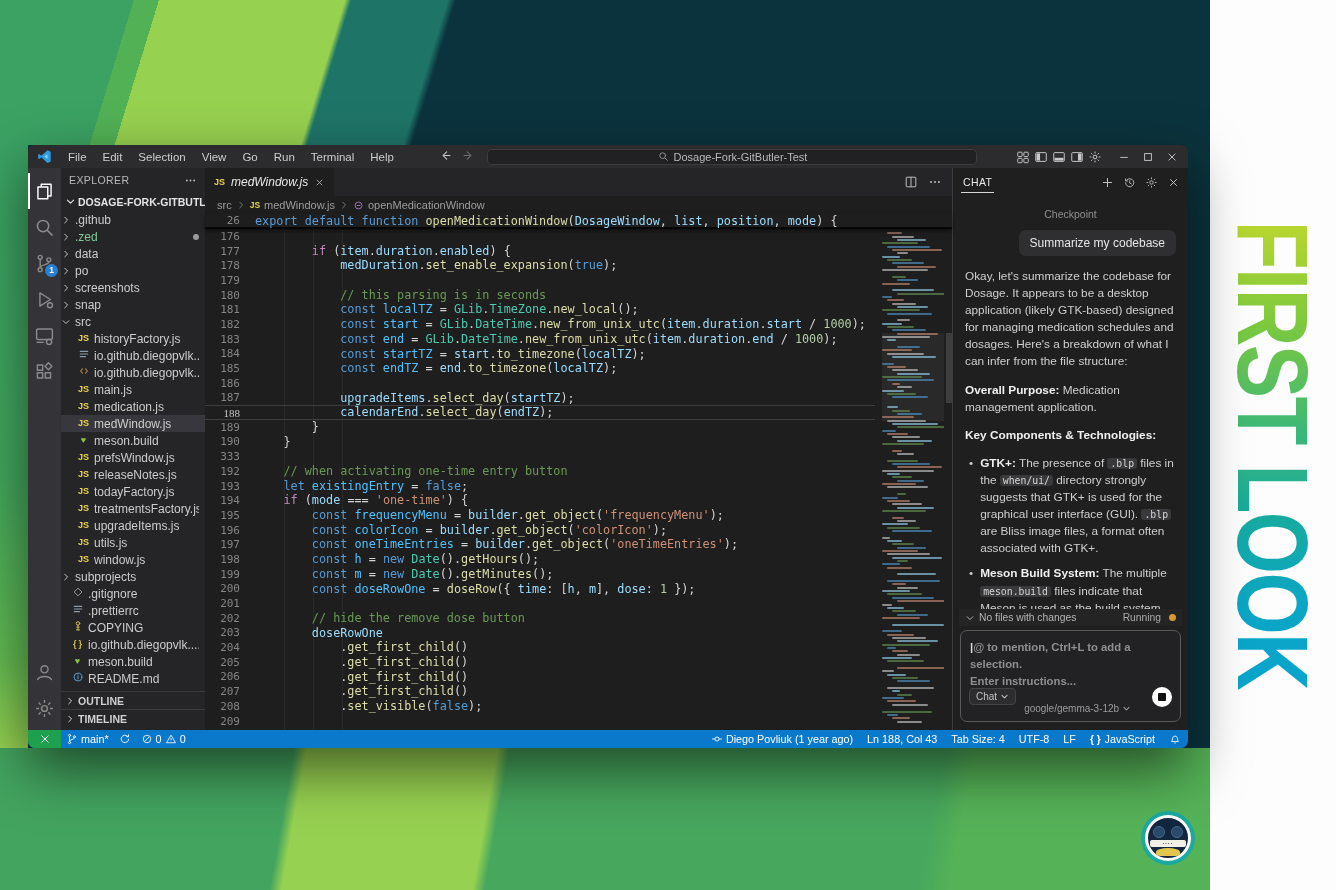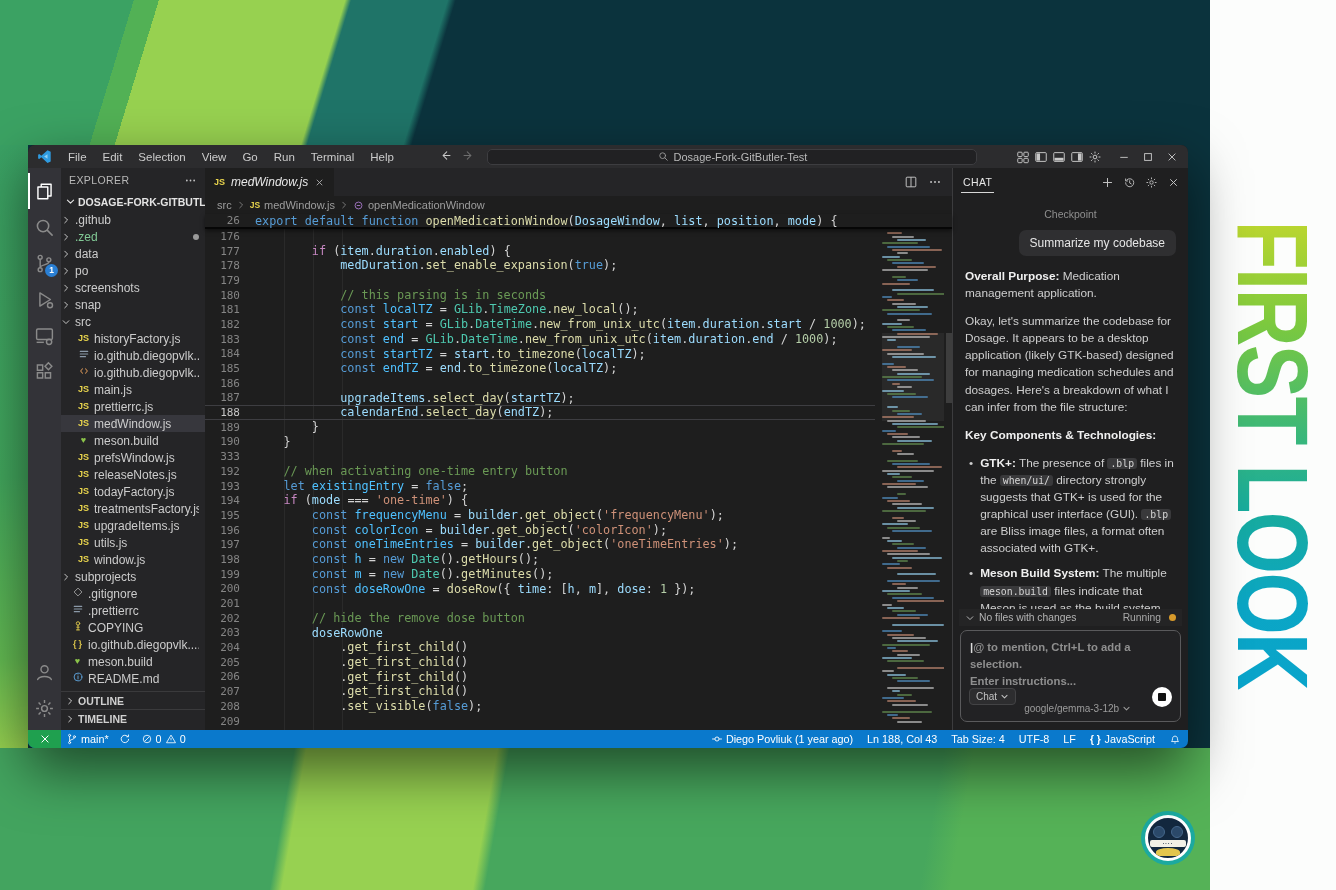--- a/index.html
+++ b/index.html
@@ -108,21 +108,21 @@
 
   
   .code-font { font-family:"DejaVu Sans Mono", monospace; font-size:11.8px; }
   .sticky { height:15px; display:flex; border-bottom:2px solid #060606; box-shadow:0 2px 4px rgba(0,0,0,.5); flex:0 0 auto;
     position:relative; z-index:3; background:#1e1e1e; }
   .code-area { flex:1; position:relative; overflow:hidden; }
   .code-lines { position:absolute; left:0; top:0; right:77px; }
   .code-row { height:14.7px; display:flex; align-items:center; }
   .code-row .gut, .sticky .gut { width:50px; flex:0 0 auto; text-align:right; padding-right:15px; color:#858585; font-size:11px; }
   .code-row.current { box-shadow:inset 0 1px 0 #3e3e42, inset 0 -1px 0 #3e3e42; }
-  .code-row.current .gut { color:#c6c6c6; }
+  .code-row.current .gut { color:#c6c6c6;font-family:Liberation Serif, serif; }
   .code-row pre, .sticky pre { white-space:pre; line-height:14.7px; }
   .guides { position:absolute; left:0; top:0; bottom:0; right:77px; pointer-events:none; }
   .guides i { position:absolute; top:0; bottom:0; width:1px; background:rgba(255,255,255,.055); }
   .tk-k { color:#569cd6; } .tk-kc { color:#c586c0; } .tk-f { color:#dcdcaa; } .tk-v { color:#9cdcfe; }
   .tk-vb { color:#4fc1ff; } .tk-t { color:#4ec9b0; } .tk-s { color:#ce9178; } .tk-n { color:#b5cea8; }
   .tk-c { color:#6a9955; } .tk-p { color:#d4d4d4; }
 
   .minimap { position:absolute; right:8px; top:0; bottom:0; width:62px; overflow:hidden; }
   .minimap .mrow { height:2px; margin-bottom:1.35px; border-radius:1px; opacity:.6; }
   .minimap-slider { position:absolute; right:0; top:104px; height:88px; left:0; background:rgba(255,255,255,.05); }
@@ -447,21 +447,21 @@
                     <path d="M6 5L3.5 8 6 11M10 5l2.5 3L10 11"></path>
                   </svg></span></span>
               <span class="lbl">io.github.diegopvlk....</span>
             </div>
             <div class="tree-item ind2f">
               <span class="ficon" style="color:#e8d44d">JS</span>
               <span class="lbl">main.js</span>
             </div>
             <div class="tree-item ind2f">
               <span class="ficon" style="color:#e8d44d">JS</span>
-              <span class="lbl">prettierrc.js</span>
+              <span class="lbl">medication.js</span>
             </div>
             <div class="tree-item ind2f selected">
               <span class="ficon" style="color:#e8d44d">JS</span>
               <span class="lbl">medWindow.js</span>
             </div>
             <div class="tree-item ind2f">
               <span class="ficon" style="color:#8bc34a">♥</span>
               <span class="lbl">meson.build</span>
             </div>
             <div class="tree-item ind2f">
@@ -934,22 +934,22 @@
             <span class="ic">
                 <svg viewBox="0 0 16 16" stroke="currentColor" stroke-width="1.2">
                   <path d="M4 4l8 8M12 4l-8 8"></path>
                 </svg>
               </span>
           </div>
         </div>
         <div class="chat-body" id="chat-body">
             <div class="checkpoint">Checkpoint</div>
             <div class="bubble">Summarize my codebase</div>
+            <div class="chat-p"><span>Okay, let's summarize the codebase for Dosage. It appears to be a desktop application (likely GTK-based) designed for managing medication schedules and dosages. Here's a breakdown of what I can infer from the file structure:</span></div>
             <div class="chat-p"><b>Overall Purpose:</b><span> Medication management application.</span></div>
-            <div class="chat-p"><span>Okay, let's summarize the codebase for Dosage. It appears to be a desktop application (likely GTK-based) designed for managing medication schedules and dosages. Here's a breakdown of what I can infer from the file structure:</span></div>
             <div class="chat-p"><b>Key Components &amp; Technologies:</b></div>
             <div class="chat-li">
               <span class="bullet">•</span>
               <span><b>GTK+:</b><span> The presence of </span><span class="codechip">.blp</span><span> files in the </span><span class="codechip">when/ui/</span><span> directory strongly suggests that GTK+ is used for the graphical user interface (GUI). </span><span class="codechip">.blp</span><span> are Bliss image files, a format often associated with GTK+.</span></span>
             </div>
             <div class="chat-li">
               <span class="bullet">•</span>
               <span><b>Meson Build System:</b><span> The multiple </span><span class="codechip">meson.build</span><span> files indicate that Meson is used as the build system.</span></span>
             </div>
           </div>

